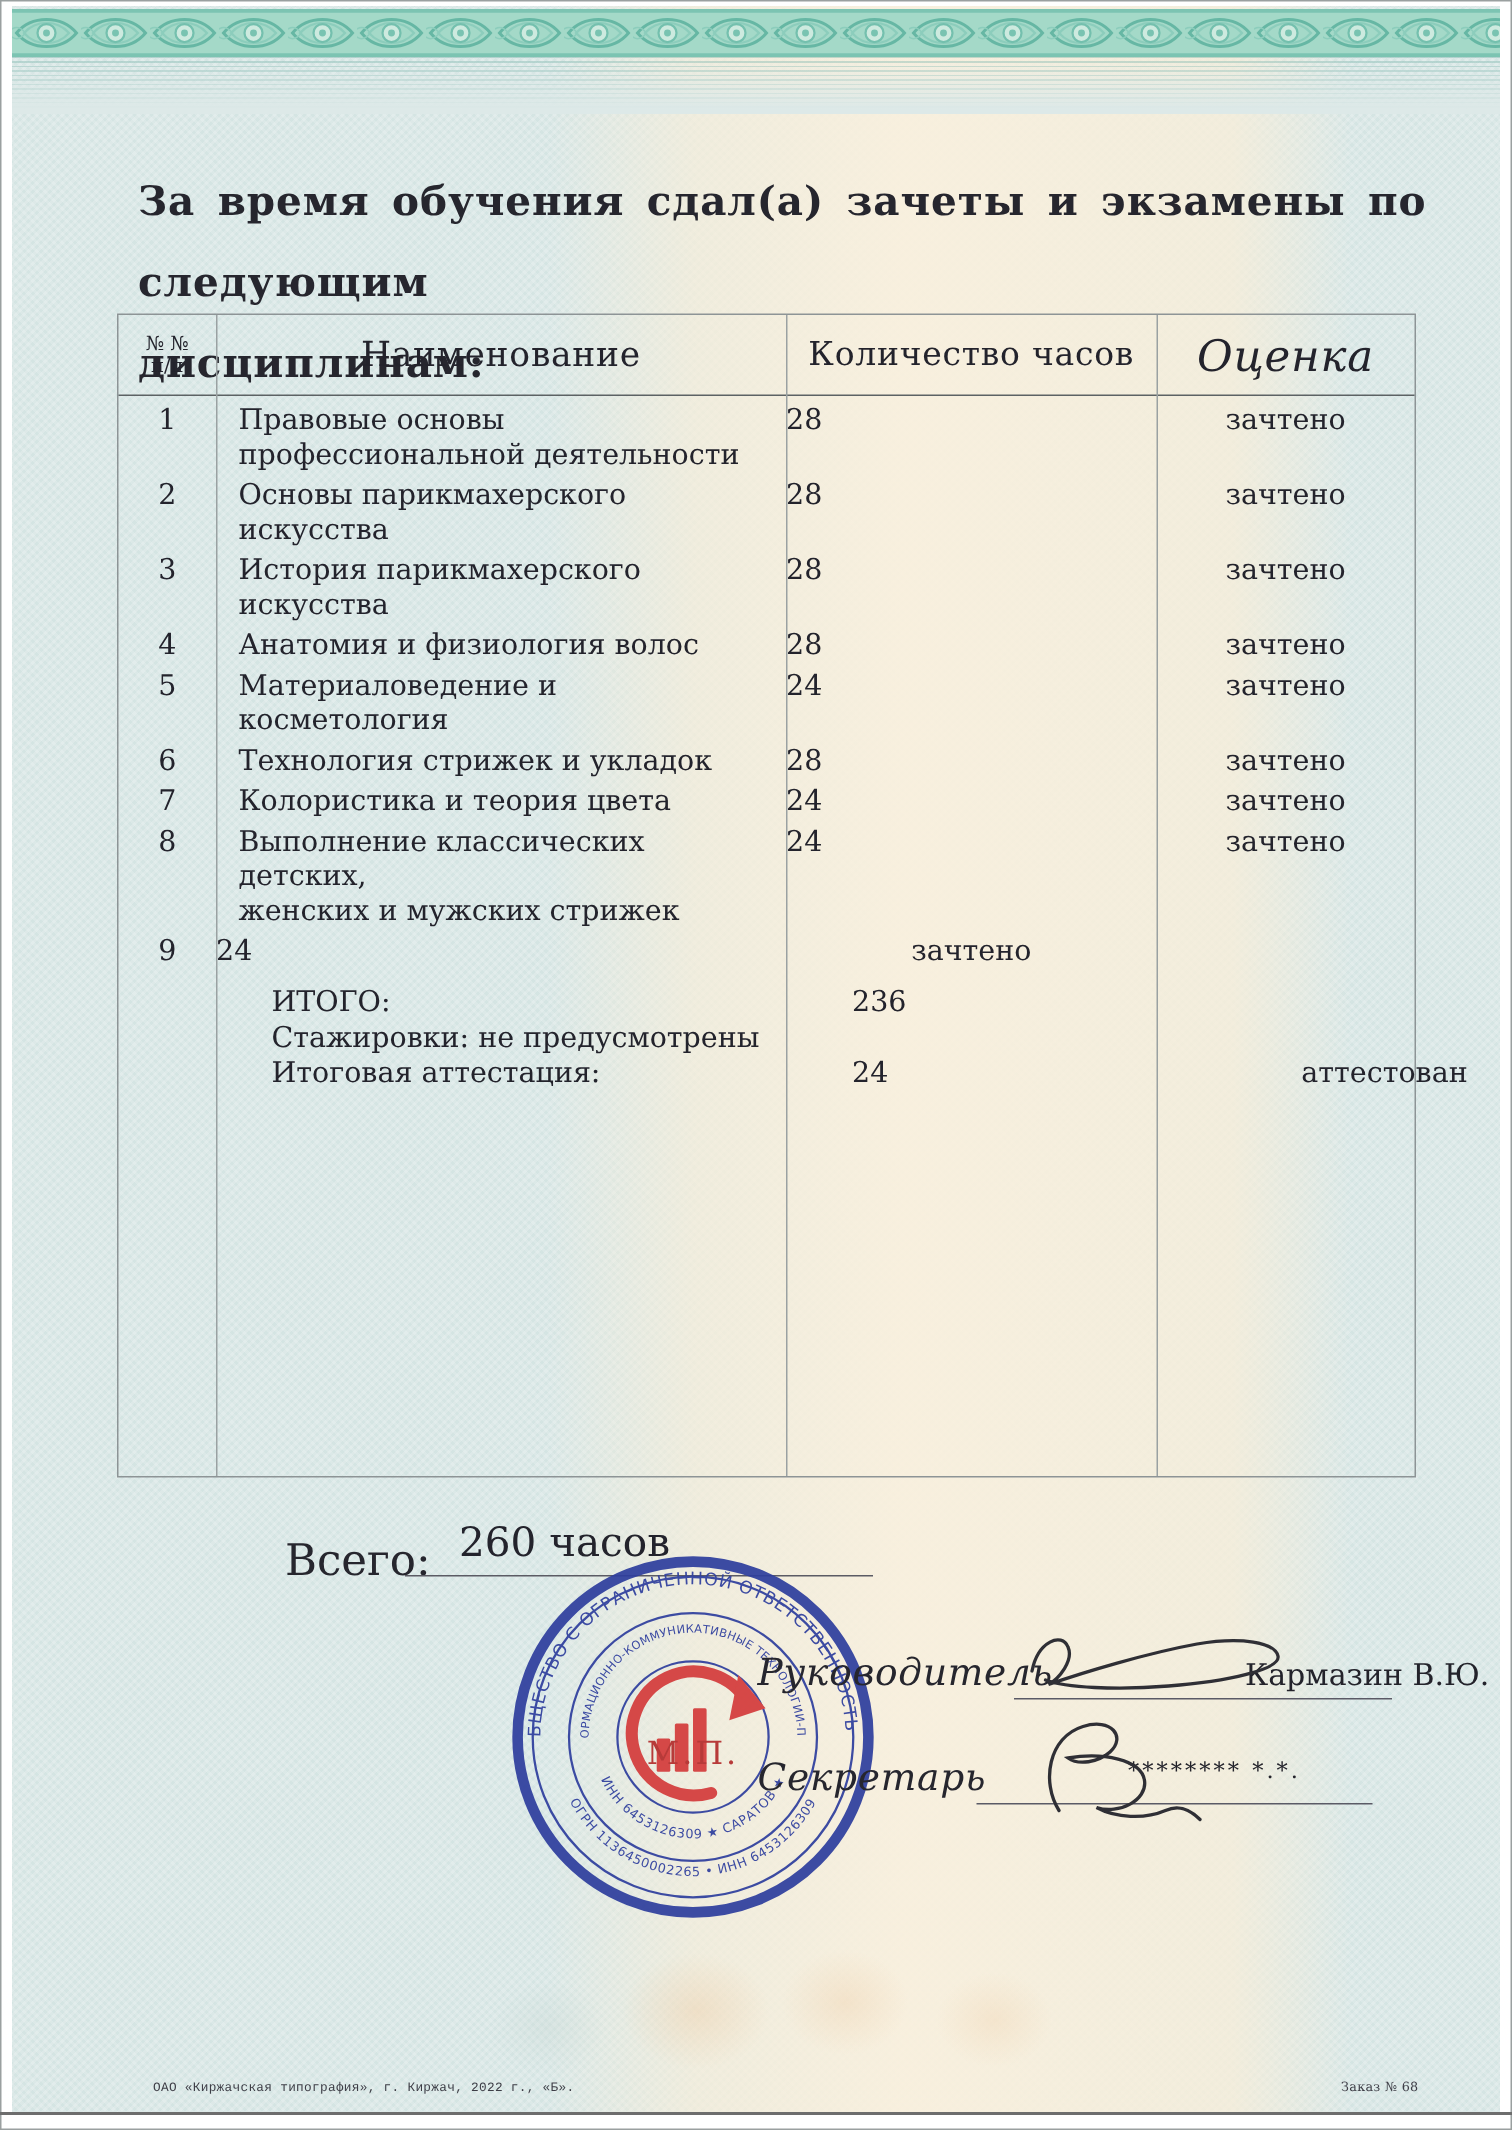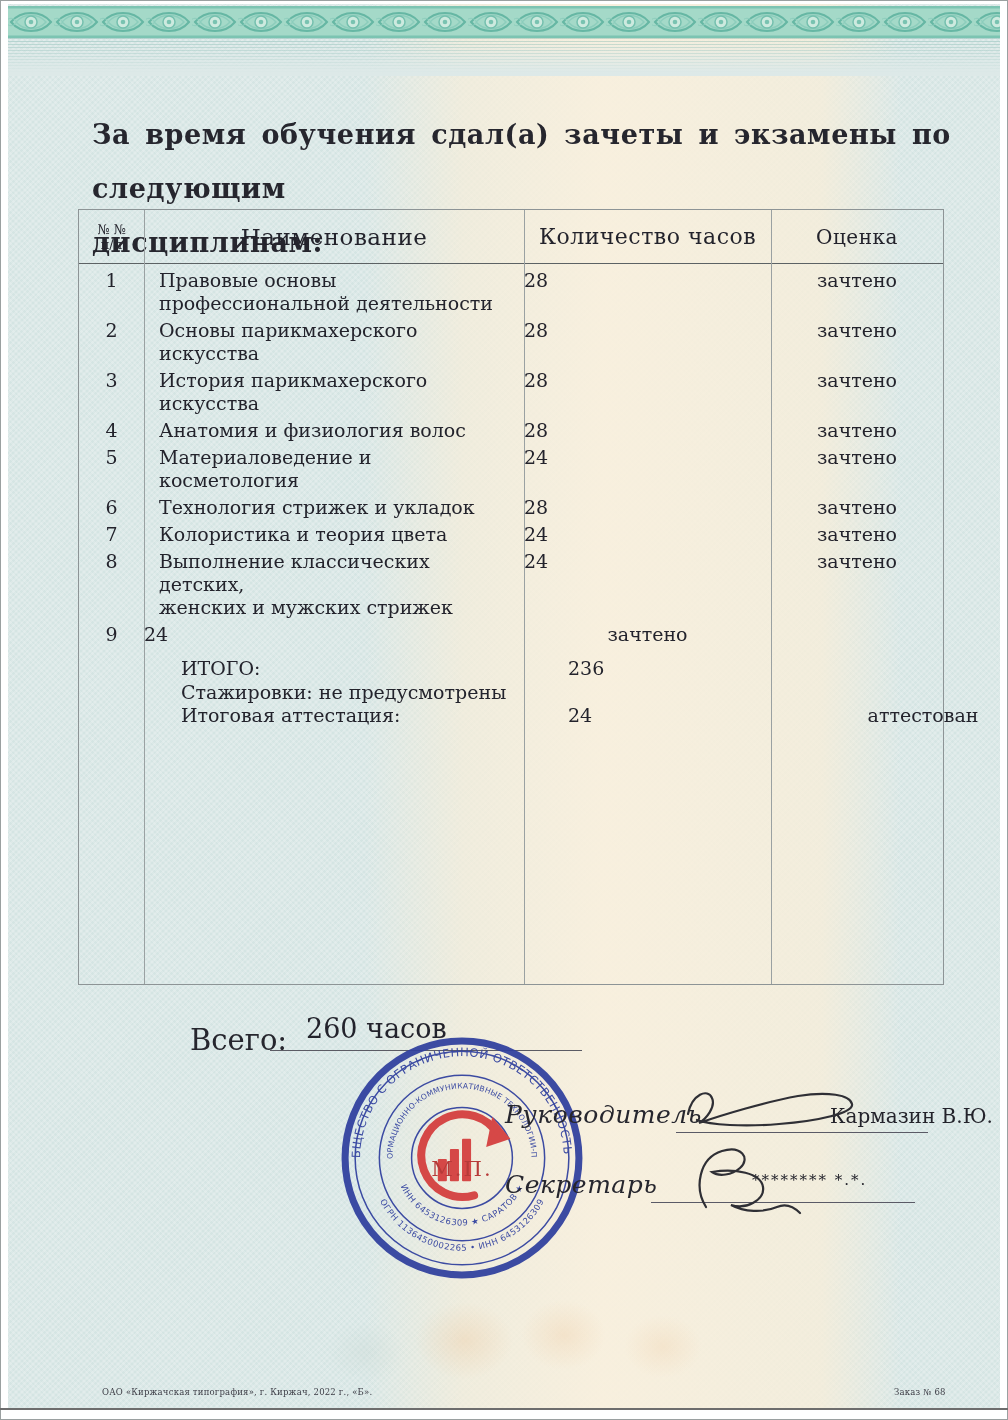--- a/index.html
+++ b/index.html
@@ -44,21 +44,21 @@
     position:absolute;left:70px;top:205px;width:866px;height:776px;
     border:1px solid #8d9496;box-sizing:border-box;color:#23232c;
   }
   .vline{position:absolute;top:0;bottom:0;width:1px;background:#9aa1a2;}
   .v1{left:65px}.v2{left:445px}.v3{left:692px}
   .grid4{display:grid;grid-template-columns:65px 380px 247px 172px;}
   .thead{height:53px;border-bottom:1.5px solid #5c6264;align-items:center;text-align:center;}
   .h-num{font-size:13px;line-height:15px;}
   .h-name{font-size:23px;letter-spacing:.5px;}
   .h-hours{font-size:22px;letter-spacing:.5px;}
-  .h-grade{font-size:20px;letter-spacing:.5px;}
+  .h-grade{font-size:29px;letter-spacing:.5px;font-style:italic;}
   .tbody{margin-top:3px;}
   .trow{line-height:23px;padding:2px 0;font-size:19px;}
   .c{min-height:1px;}
   .c.num{text-align:center;}
   .c.name{padding-left:15px;padding-right:8px;}
   .c.hours{text-align:left;}
   .c.grade{text-align:center;}
   .sumwrap{margin-top:9px;}
   .sumwrap .trow{padding:0;line-height:23px;gap:22px;}
 
@@ -74,21 +74,21 @@
   .sig-line{position:absolute;border-bottom:1.4px solid #5a5a66;height:28px;}
   .line-head{left:668px;top:1100px;width:252px;}
   .line-sec{left:643px;top:1170px;width:264px;}
   .sig-name{position:absolute;font-size:20px;color:#23232b;}
   .name-head{left:822px;top:1100px;}
   .name-sec{left:744px;top:1167px;font-size:15px;letter-spacing:2px;}
 
   .sig-overlay{position:absolute;left:0;top:0;pointer-events:none;}
 
   .footer-note{position:absolute;top:1383px;font-size:8.5px;color:#3d3d46;letter-spacing:.2px;}
-  .fn-left{left:94px;}
+  .fn-left{left:94px;font-family:Liberation Mono, monospace;}
   .fn-right{left:886px;}
 </style>
 </head>
 <body>
 
 <div class="sheet">
   <div class="page">
 
     <svg class="band" width="992" height="32">
       <defs>

